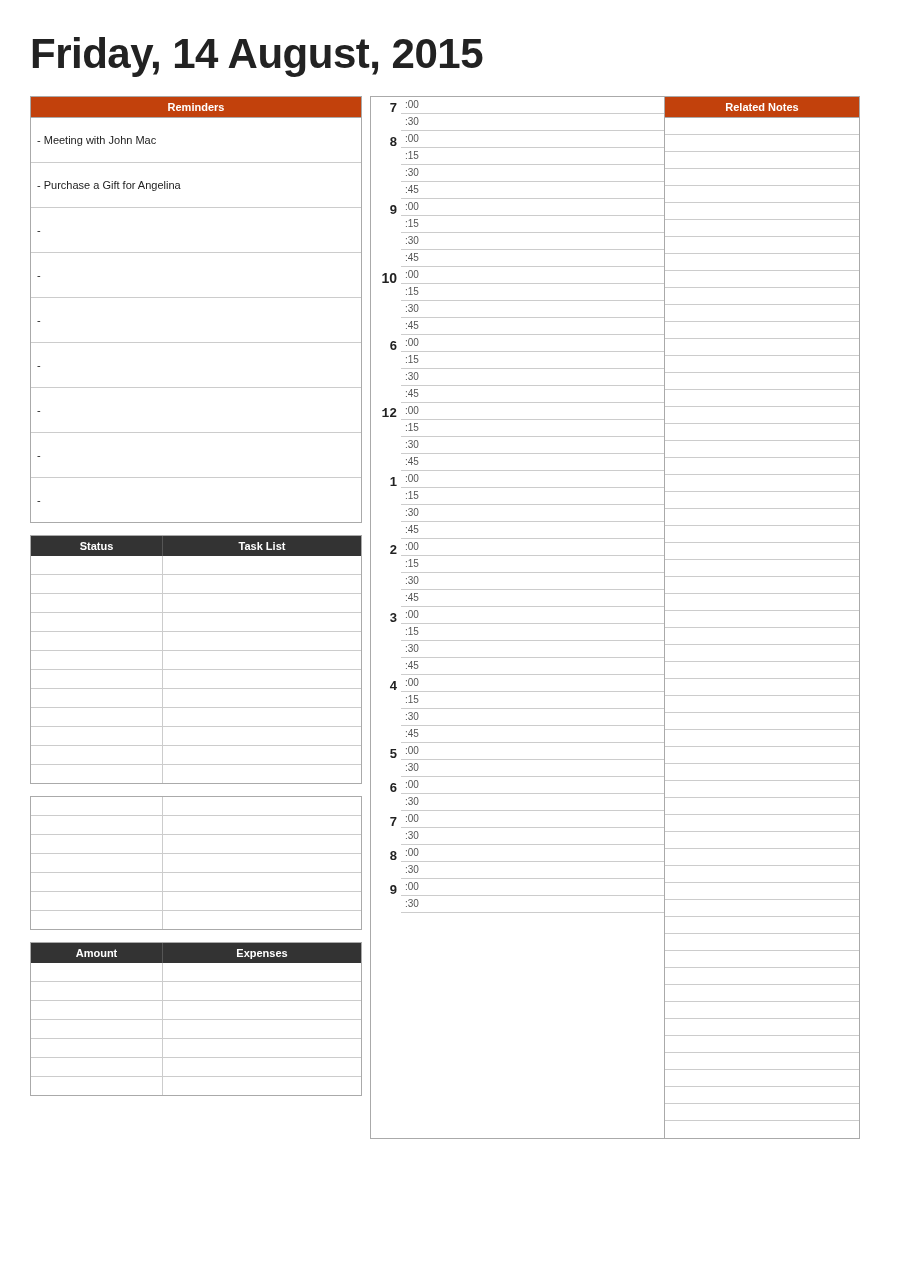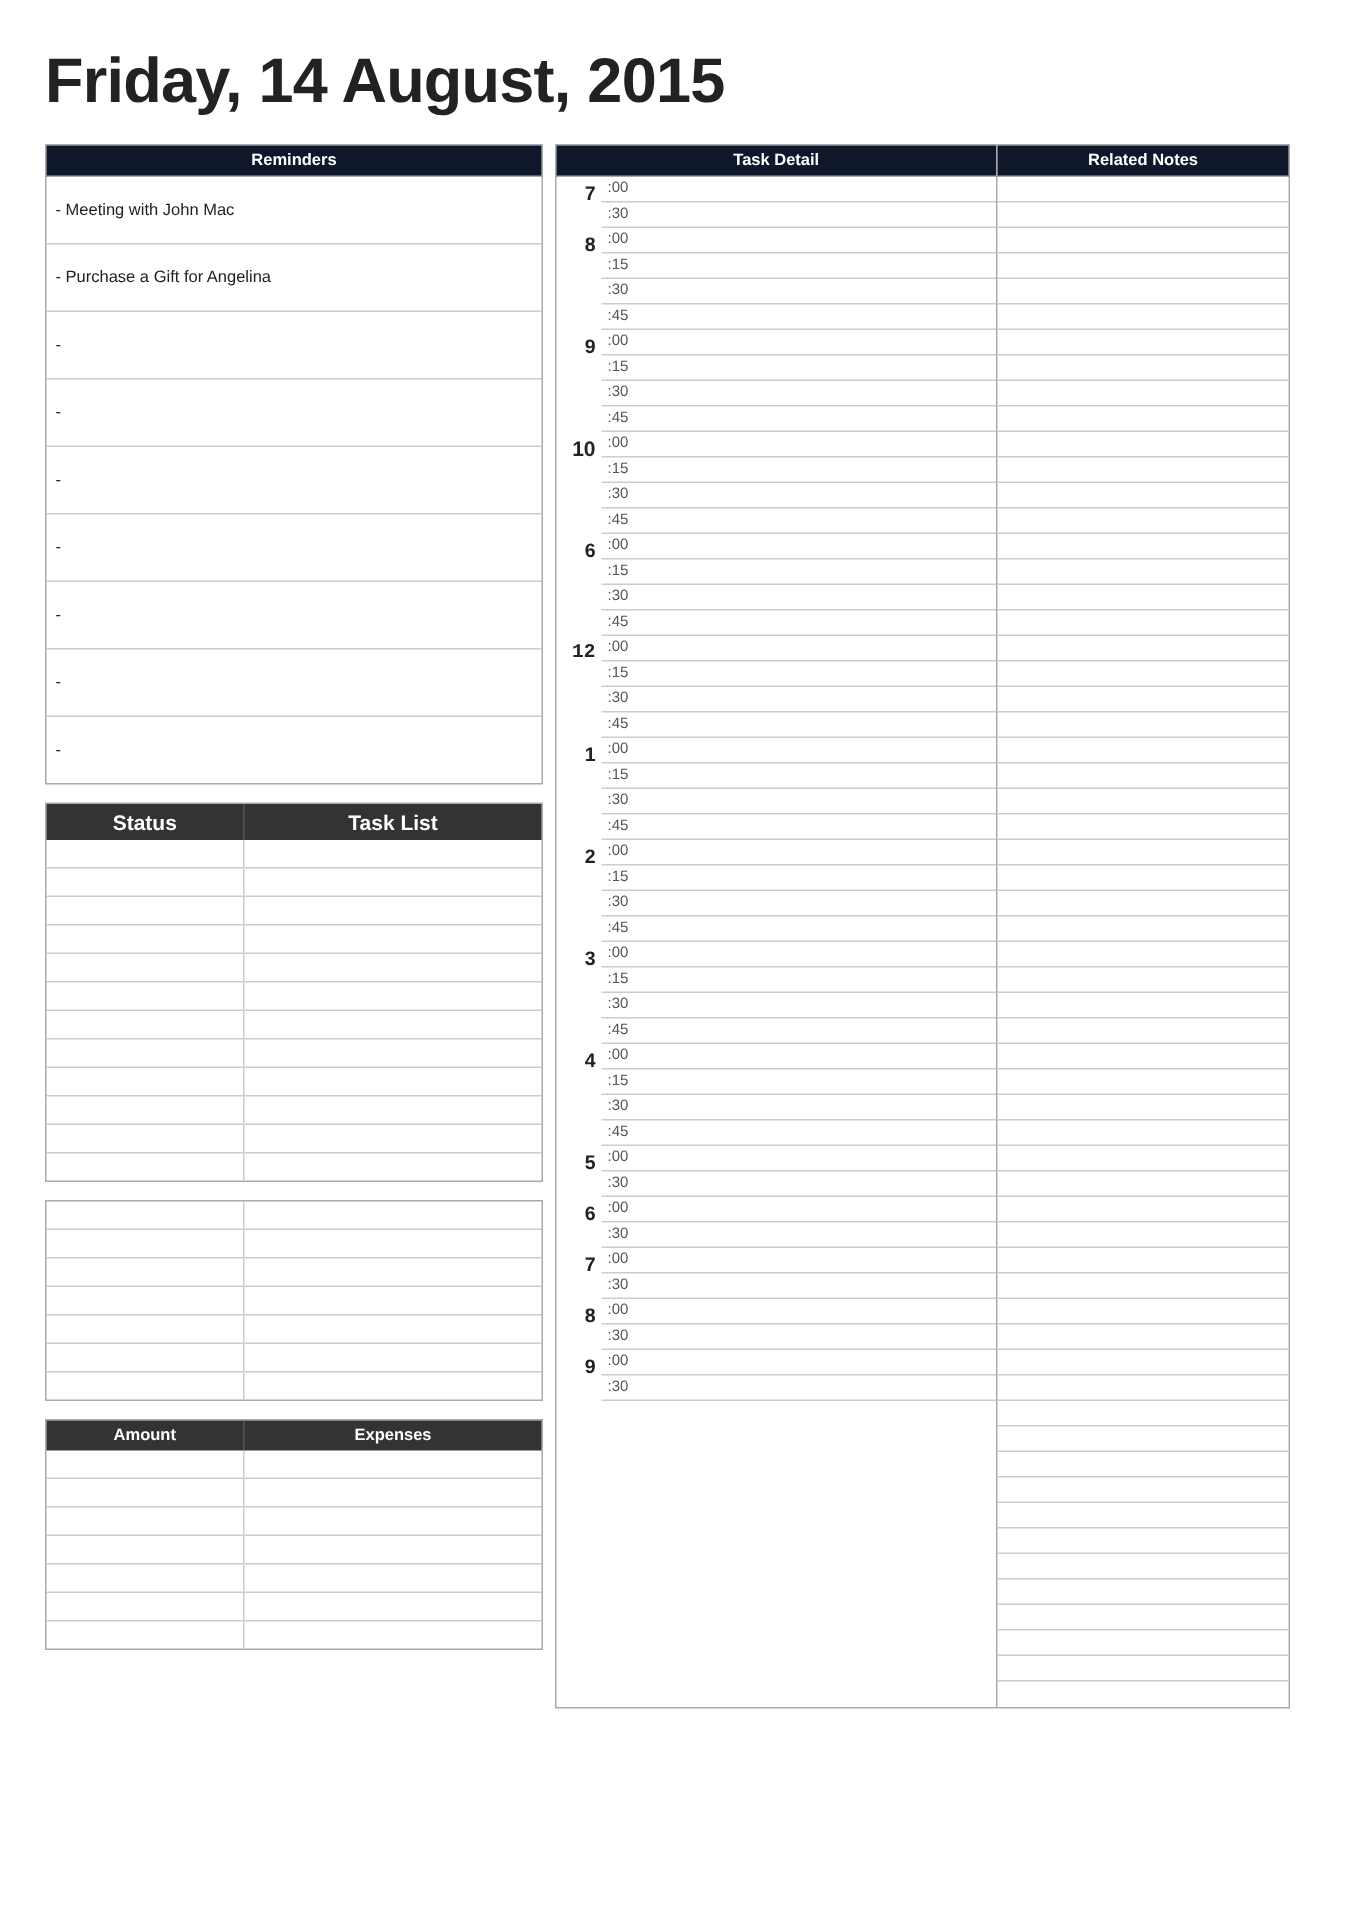--- a/index.html
+++ b/index.html
@@ -30,21 +30,21 @@
     
     .left-col {
       display: flex;
       flex-direction: column;
       gap: 0;
       padding-right: 8px;
     }
 
     
     .section-header {
-      background: #0f172a;
+      background: #c2410c;
       color: #fff;
       text-align: center;
       padding: 4px 6px;
       font-size: 11px;
       font-weight: bold;
     }
 
     
     .reminders-section {
       border: 1px solid #aaa;
@@ -68,21 +68,21 @@
     }
     .tasklist-header {
       display: grid;
       grid-template-columns: 1fr 1.5fr;
       background: #333;
       color: #fff;
     }
     .tasklist-header span {
       text-align: center;
       padding: 4px 6px;
-      font-size: 14px;
+      font-size: 11px;
       font-weight: bold;
     }
     .tasklist-header span:first-child {
       border-right: 1px solid #555;
     }
     .tasklist-row {
       display: grid;
       grid-template-columns: 1fr 1.5fr;
       border-bottom: 1px solid #ccc;
       min-height: 18px;
@@ -353,21 +353,20 @@
           <div class="expenses-row">
             <div></div>
             <div></div>
           </div>
         </div>
     </div>
 
   </div>
 
   <div class="middle-col">
-    <div class="section-header">Task Detail</div>
     <div id="taskdetail-body">
         <div style="display: grid; grid-template-columns: 30px 1fr;">
           <div class="hour-cell" style="grid-row: 1 / 3; display: flex; align-items: flex-start; justify-content: flex-end; padding: 3px 4px 0px 0px; font-size: 13px; font-weight: bold;">7</div>
           <div class="minute-row">:00</div>
           <div class="minute-row">:30</div>
         </div>
         <div style="display: grid; grid-template-columns: 30px 1fr;">
           <div class="hour-cell" style="grid-row: 1 / 5; display: flex; align-items: flex-start; justify-content: flex-end; padding: 3px 4px 0px 0px; font-size: 13px; font-weight: bold;">8</div>
           <div class="minute-row">:00</div>
           <div class="minute-row">:15</div>

